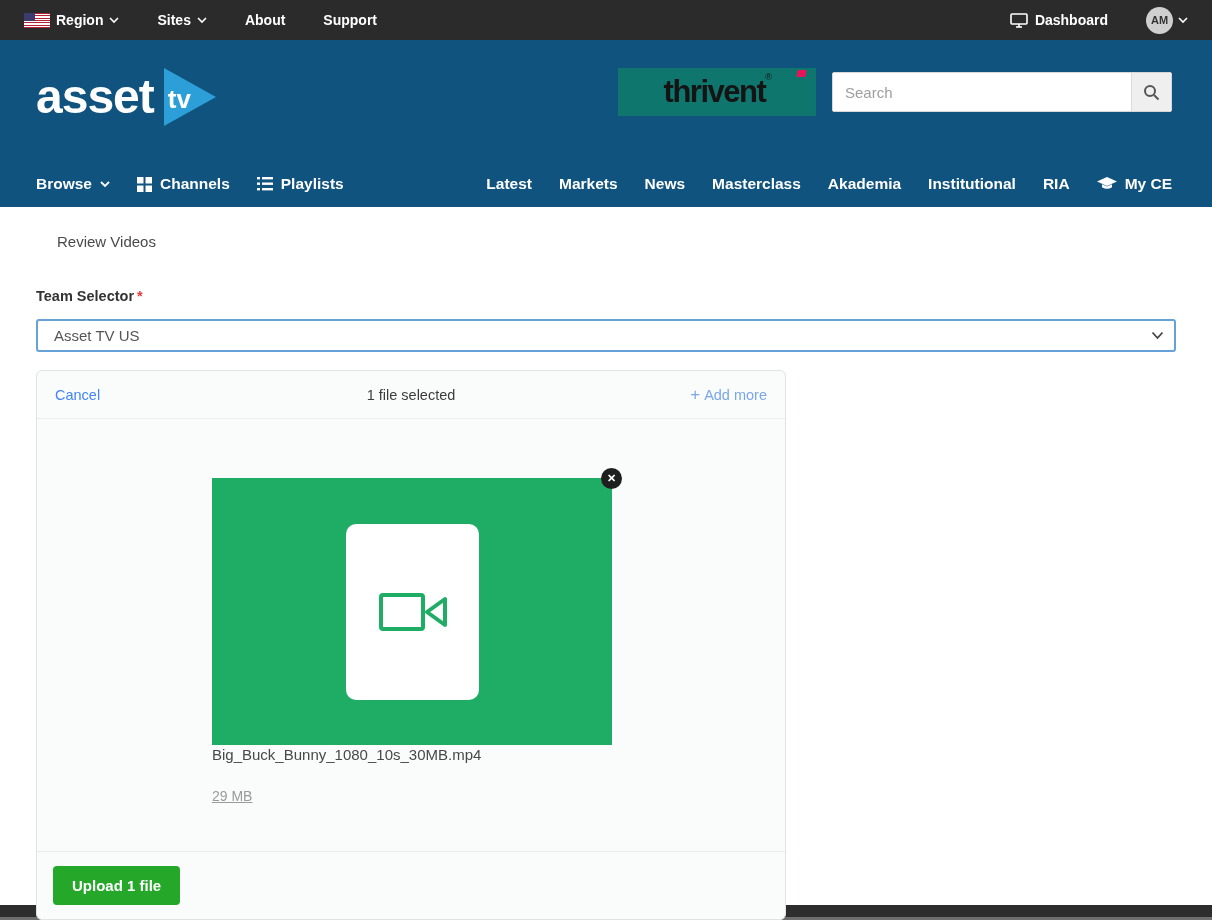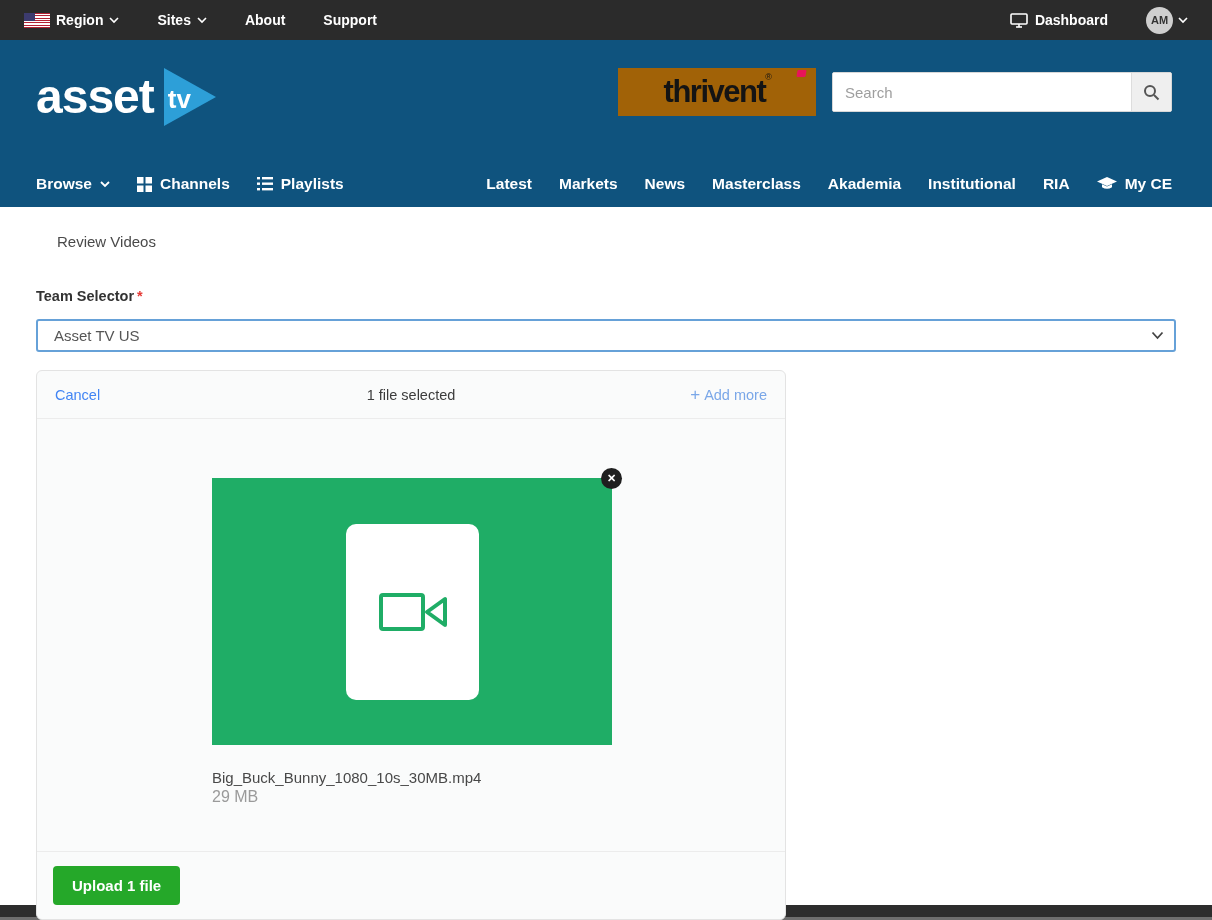--- a/index.html
+++ b/index.html
@@ -24,21 +24,21 @@
   .header { height:167px; background:#0f537e; color:#fff; position:relative; }
   .header-top { display:flex; align-items:flex-start; justify-content:space-between;
                 padding:28px 40px 0 36px; }
   .logo { display:flex; align-items:center; cursor:pointer; }
   .logo-text { font-size:48px; font-weight:800; letter-spacing:-1px; line-height:1; color:#fff; }
   .logo-tri { position:relative; margin-left:10px; width:0; height:0;
               border-top:29px solid transparent; border-bottom:29px solid transparent;
               border-left:52px solid #2d9fd8;padding-left:32px; }
   .logo-tv { position:absolute; left:-48px; top:-13px; font-size:26px; font-weight:600; color:#fff; }
   .header-right { display:flex; align-items:center; gap:16px; }
-  .partner-box { width:198px; height:48px; background:#a16207; display:flex; align-items:center;
+  .partner-box { width:198px; height:48px; background:#0f766e; display:flex; align-items:center;
                  justify-content:center; position:relative; }
   .partner-text { color:#141414; font-size:31px; font-weight:800; letter-spacing:-1.5px; position:relative; }
   .partner-accent { position:absolute; right:10px; top:2px; width:9px; height:7px; background:#e8145a;
                     border-radius:1px; transform:skewX(-10deg); }
   .partner-reg { font-size:9px; font-weight:400; vertical-align:top; position:relative; top:-2px; }
   .searchbar { width:340px; height:40px; background:#fff; border:1px solid #d7d7d7; border-radius:2px;
                display:flex; align-items:stretch; overflow:hidden; }
   .searchbar input { flex:1; border:none; outline:none; padding:0 12px; font-size:15px;
                      font-family:"Liberation Sans", sans-serif; color:#333; }
   .searchbar input::placeholder { color:#9e9e9e; }
@@ -78,22 +78,22 @@
   .panel-header { position:relative; }
   .addmore-link { color:#7aa7e8; font-size:14.5px; cursor:pointer; display:flex; align-items:center; gap:4px; }
   .addmore-plus { font-size:17px; line-height:1; }
   .panel-body { height:433px; position:relative; border-bottom:1px solid #ececec; }
   .thumb { position:absolute; left:175px; top:59px; width:400px; height:267px; background:#1fad66; }
   .thumb-card { position:absolute; left:134px; top:46px; width:133px; height:176px; background:#fff;
                 border-radius:10px; display:flex; align-items:center; justify-content:center; }
   .close-btn { position:absolute; right:-10px; top:-10px; width:21px; height:21px; border-radius:50%;
                background:#1f1f1f; color:#fff; display:flex; align-items:center; justify-content:center;
                font-size:11px; font-weight:700; cursor:pointer; }
-  .file-name { position:absolute; left:175px; top:350px; font-size:15px; color:#484848; }
-  .file-size { position:absolute; left:175px; top:369px; font-size:16px; color:#9a9a9a; }
+  .file-name { position:absolute; left:175px; top:327px; font-size:15px; color:#484848; }
+  .file-size { position:absolute; left:175px; top:369px; font-size:14px; color:#9a9a9a;text-decoration:underline; }
   .panel-footer { padding:14px 16px; }
   .upload-btn { background:#25a829; color:#fff; border:none; border-radius:4px; padding:11px 19px;
                 font-size:15px; font-weight:700; cursor:pointer; font-family:"Liberation Sans", sans-serif; }
 
   
   .bottombar { height:15px; background:#2d2d2d; border-bottom:3px solid #6e6e6e; }
 </style>
 </head>
 <body>
 

